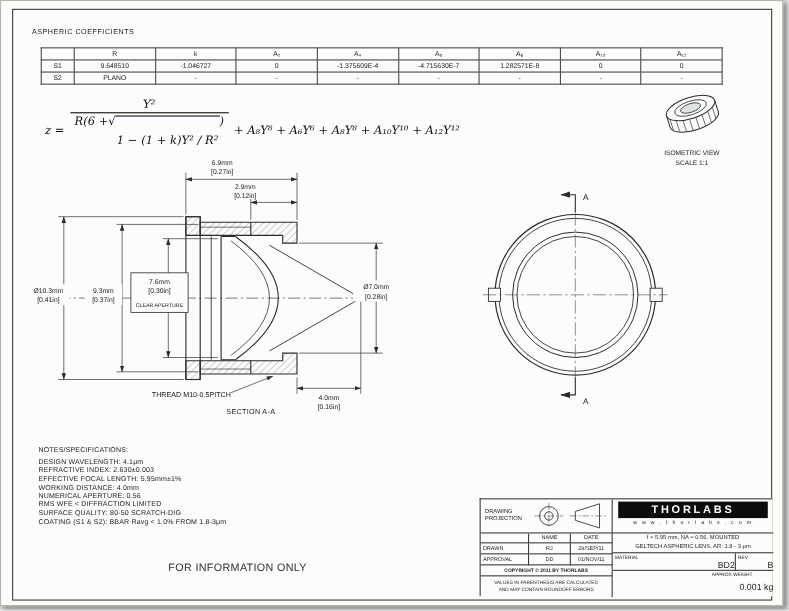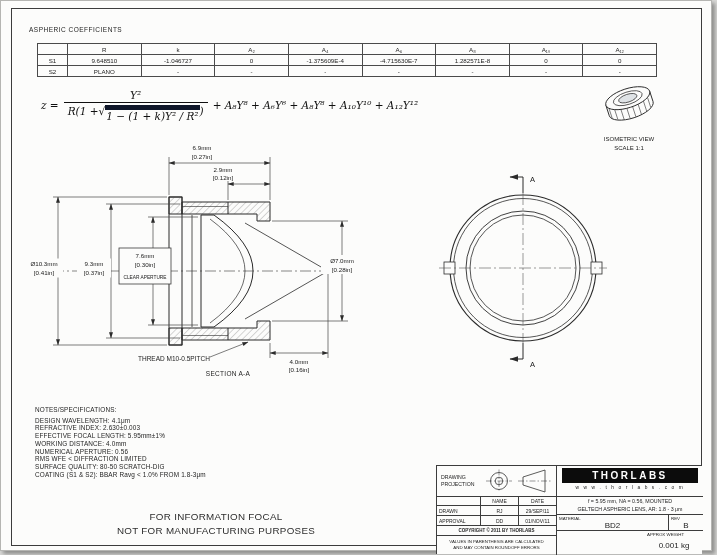--- a/index.html
+++ b/index.html
@@ -13,44 +13,44 @@
   table.coeff{position:absolute;left:36px;top:42px;width:620px;border-collapse:collapse;
               table-layout:fixed;font-size:6.2px}
   table.coeff th,table.coeff td{border:1px solid #4a4a4a;text-align:center;font-weight:normal;
               height:11px;padding:0;overflow:hidden;white-space:nowrap}
   .formula{position:absolute;left:40px;top:88px;display:flex;align-items:center;gap:5px;
            font-family:"DejaVu Serif","Liberation Serif",serif;font-style:italic;
            font-size:10.5px;color:#101010;white-space:nowrap}
   .frac{display:inline-flex;flex-direction:column;align-items:center}
   .frac .num{padding:0 4px 1px}
   .frac .den{border-top:1px solid #101010;padding:1.5px 4px 0;display:inline-flex;align-items:flex-start}
-  .den .rad{border-top:5px solid #0f172a;padding:0 1px}
+  .den .rad{border-top:1px solid #0f172a;padding:16px 1px}
   .notes{position:absolute;left:34px;top:405px;font-size:6.4px;line-height:7.7px;letter-spacing:.15px}
   .notes .nt{margin-bottom:3px}
   .disclaimer{position:absolute;left:50px;top:509px;width:330px;text-align:center;font-size:9.8px;
               line-height:13.5px;color:#2e2e2e;letter-spacing:.3px}
   svg.draw{position:absolute;left:0;top:0;width:717px;height:555px;
            font-family:"Liberation Sans","DejaVu Sans",sans-serif}
   
-  .tblock{position:absolute;left:435px;top:464px;width:266px;height:89px;background:#fcfcfb;
+  .tblock{position:absolute;left:435px;top:452px;width:266px;height:89px;background:#fcfcfb;
           border-left:1px solid #3c3c3c;border-top:1px solid #3c3c3c;font-size:5px}
   .tc{position:absolute;overflow:hidden}
   .br{border-right:1px solid #3c3c3c}
   .bb{border-bottom:1px solid #3c3c3c}
   .ctr{display:flex;align-items:center;justify-content:center;text-align:center}
   .proj-label{position:absolute;left:4px;top:8px;font-size:5.2px;line-height:6.5px}
   .proj-label span{display:block}
   .proj-sym{position:absolute;left:48px;top:0}
   .logo{position:absolute;left:5px;top:2px;width:136px;height:15px;background:#0c0c0c;color:#fff;
         display:flex;align-items:center;justify-content:center;font-size:10px;font-weight:bold;
         letter-spacing:2.5px}
   .url{position:absolute;left:0;top:19px;width:100%;text-align:center;font-size:4.8px;
        letter-spacing:1.6px;color:#222}
   .cell-label{position:absolute;left:2px;top:1px;font-size:4.4px;color:#222}
-  .cell-val{position:absolute;left:0;width:100%;text-align:center}
+  .cell-val{position:absolute;left:0;width:100%;text-align:right}
   .rowlab{padding-left:2px;display:flex;align-items:center;font-size:5px}
   .desc{line-height:7.5px;font-size:5.3px}
   .copy{font-size:4.5px;font-weight:bold}
   .valnote{font-size:4.4px;line-height:5.6px;text-align:center;padding-top:3px;width:100%}
 </style>
 </head>
 <body>
 
 <div class="sheet">
   <div class="frame"></div>
@@ -104,21 +104,21 @@
       <td>-</td>
     </tr>
   </tbody>
     </table>
 
   <div class="formula">
     <span>z =</span>
     <span class="frac">
       <span class="num">Y²</span>
       <span class="den">
-        <span>R(1 + </span>
+        <span>R(6 + </span>
         <span>√</span>
         <span class="rad">1 − (1 + k)Y² / R²</span>
         <span>)</span>
       </span>
     </span>
     <span>+ A₈Y⁸ + A₆Y⁶ + A₈Y⁸ + A₁₀Y¹⁰ + A₁₂Y¹²</span>
   </div>
 
   <svg class="draw" viewBox="0 0 717 555">
     <defs>
@@ -255,22 +255,21 @@
     <div>REFRACTIVE INDEX: 2.630±0.003</div>
     <div>EFFECTIVE FOCAL LENGTH: 5.95mm±1%</div>
     <div>WORKING DISTANCE: 4.0mm</div>
     <div>NUMERICAL APERTURE: 0.56</div>
     <div>RMS WFE &lt; DIFFRACTION LIMITED</div>
     <div>SURFACE QUALITY: 80-50 SCRATCH-DIG</div>
     <div>COATING (S1 &amp; S2): BBAR Ravg &lt; 1.0% FROM 1.8-3μm</div>
   </div>
 
   <div class="disclaimer">
-    <div>FOR INFORMATION FOCAL</div>
-    <div>NOT FOR MANUFACTURING PURPOSES</div>
+    <div>FOR INFORMATION ONLY</div>
   </div>
 
   <div class="tblock">
 
     <div class="tc br bb" style="left:0;top:0;width:120px;height:31px">
       <div class="proj-label">
         <span>DRAWING</span>
         <span>PROJECTION</span>
       </div>
       <svg class="proj-sym" width="70" height="30" viewBox="0 0 70 30">

